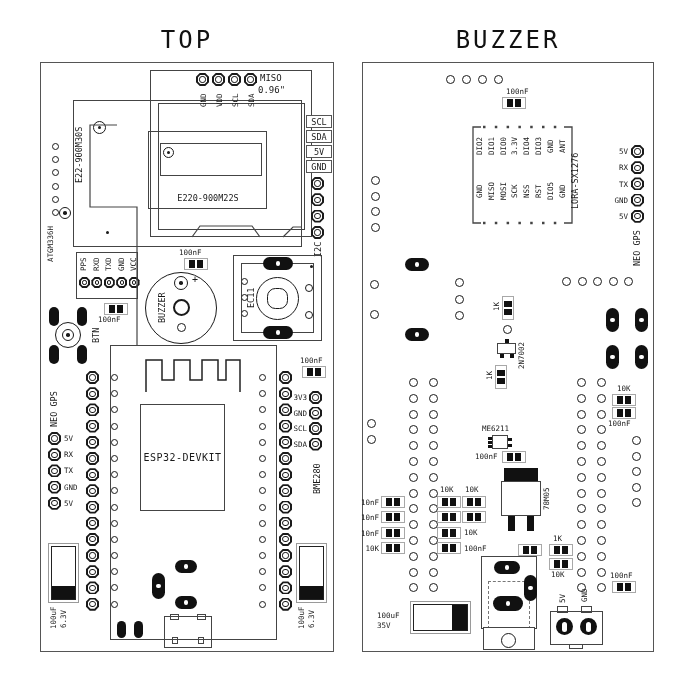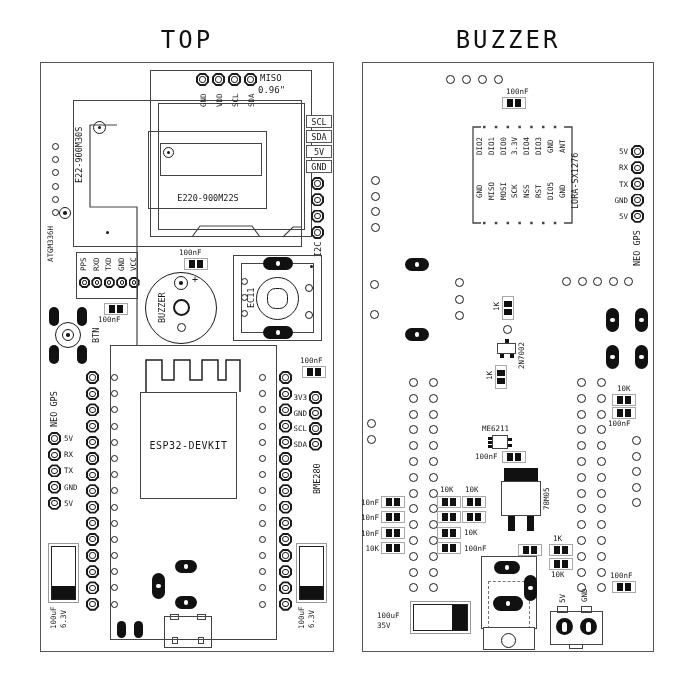--- a/index.html
+++ b/index.html
@@ -145,21 +145,21 @@
   </div>
 <div class="circ" style="left:305px;top:284px;width:8px;height:8px"></div>
 <div class="circ" style="left:305px;top:311px;width:8px;height:8px"></div>
 <div class="dot" style="left:310px;top:265px;width:3px;height:3px"></div>
 <span class="t vt" style="left:247px;top:281px;height:34px">EC11</span>
 
 <div class="box" style="left:110px;top:345px;width:167px;height:295px"></div>
 <svg style="left:138px;top:350px" width="110" height="44" viewBox="0 0 110 44">
   <path d="M8,42 L8,10 L24,10 L24,30 L36,30 L36,10 L52,10 L52,30 L64,30 L64,10 L80,10 L80,30 L88,30 L88,10 L102,10 L102,42" fill="none" stroke="#222" stroke-width="1.5"></path>
 </svg>
-<div class="box" style="left:140px;top:392px;width:97px;height:107px;display:flex;align-items:center;justify-content:center">
+<div class="box" style="left:140px;top:404px;width:85px;height:107px;display:flex;align-items:center;justify-content:center">
   <span class="t9" style="font-size:10px;letter-spacing:0.5px">ESP32-DEVKIT</span>
 </div>
 <div class="col" style="left:86px;top:371px;gap:3.2px">
     <i class="oct"></i>
     <i class="oct"></i>
     <i class="oct"></i>
     <i class="oct"></i>
     <i class="oct"></i>
     <i class="oct"></i>
     <i class="oct"></i>

